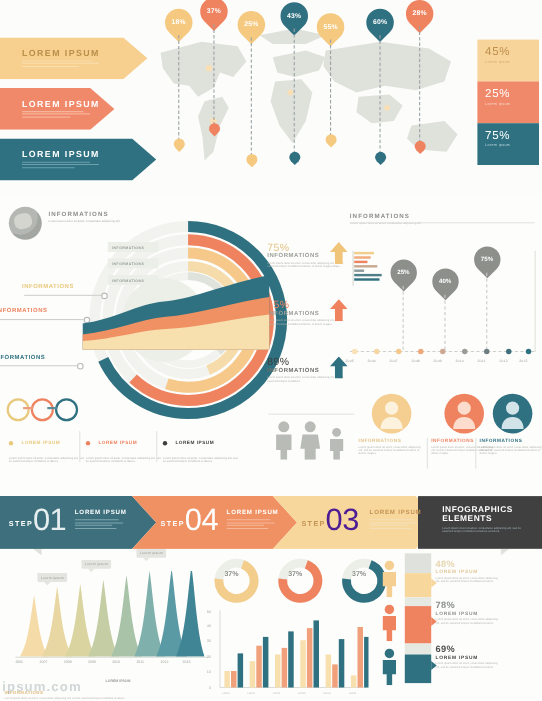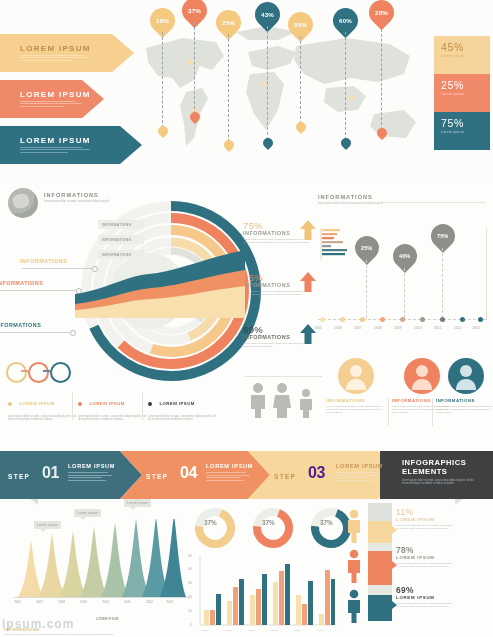--- a/index.html
+++ b/index.html
@@ -82,21 +82,21 @@
 
   .personcard{position:absolute;width:60px;}
   .personcard .pcircle{width:36px;height:36px;border-radius:50% 50% 50% 50%;margin:0 auto;position:relative;}
   .personcard .pt{font-size:4.3px;font-weight:bold;letter-spacing:.5px;margin-top:4px;}
   .personcard .pd{font-size:2.5px;line-height:3.2px;color:#b0b3ae;margin-top:2px;}
 
   
   #sec-steps{position:absolute;left:0;top:451px;width:493px;height:48px;}
   .stepseg{position:absolute;top:0;height:48px;}
   .stepseg .sw{font-size:6.5px;font-weight:bold;letter-spacing:1.3px;}
-  .stepseg .snum{font-size:16px;font-weight:bold;letter-spacing:-.5px;line-height:24px;margin-left:12px;}
+  .stepseg .snum{font-size:28px;font-weight:normal;letter-spacing:-.5px;line-height:24px;}
   .stepseg .sti{font-size:5.6px;font-weight:bold;letter-spacing:.7px;}
   .stepseg .sdl{height:1px;margin-bottom:1.6px;border-radius:1px;}
 
   
   #sec-4{position:absolute;left:0;top:499px;width:493px;height:138px;background:#fdfdfb;}
   .tooltipbox{position:absolute;background:#e4e5e0;border-radius:1px;padding:2px 3px;
               font-size:3.1px;color:#95998f;letter-spacing:.3px;}
   .tooltipbox:after{content:"";position:absolute;left:6px;bottom:-3px;border-left:3px solid transparent;
               border-right:3px solid transparent;border-top:3px solid #e4e5e0;}
   .tyear{position:absolute;font-size:3.2px;color:#9fa39d;}
@@ -657,21 +657,21 @@
       <div style="position:absolute;left:22px;top:40px;width:24px;height:8px;background:#e6e8e2;"></div>
       <div style="position:absolute;left:22px;top:48px;width:24px;height:34px;background:#ef8360;"></div>
       <div style="position:absolute;left:22px;top:82px;width:24px;height:10px;background:#e6e8e2;"></div>
       <div style="position:absolute;left:22px;top:92px;width:24px;height:26px;background:#2f7181;"></div>
 
       <div style="position:absolute;left:46px;top:23px;width:0;height:0;border-top:4px solid transparent;border-bottom:4px solid transparent;border-left:5px solid #f8d79c;"></div>
       <div style="position:absolute;left:46px;top:58px;width:0;height:0;border-top:4px solid transparent;border-bottom:4px solid transparent;border-left:5px solid #ef8360;"></div>
       <div style="position:absolute;left:46px;top:98px;width:0;height:0;border-top:4px solid transparent;border-bottom:4px solid transparent;border-left:5px solid #2f7181;"></div>
 
       <div class="pstxt" style="top:4px;">
-        <div class="pv" style="color:#e6d5b0;">11%</div>
+        <div class="pv" style="color:#e6d5b0;">48%</div>
         <div class="pl" style="color:#e1c79a;">LOREM IPSUM</div>
         <div class="pd">Lorem ipsum dolor sit amet, consectetur adipiscing elit, sed do eiusmod tempor incididunt ut labore.</div>
       </div>
       <div class="pstxt" style="top:42px;">
         <div class="pv" style="color:#8b8f89;">78%</div>
         <div class="pl" style="color:#8b8f89;">LOREM IPSUM</div>
         <div class="pd">Lorem ipsum dolor sit amet, consectetur adipiscing elit, sed do eiusmod tempor incididunt ut labore.</div>
       </div>
       <div class="pstxt" style="top:82px;">
         <div class="pv" style="color:#4a4d4a;">69%</div>

